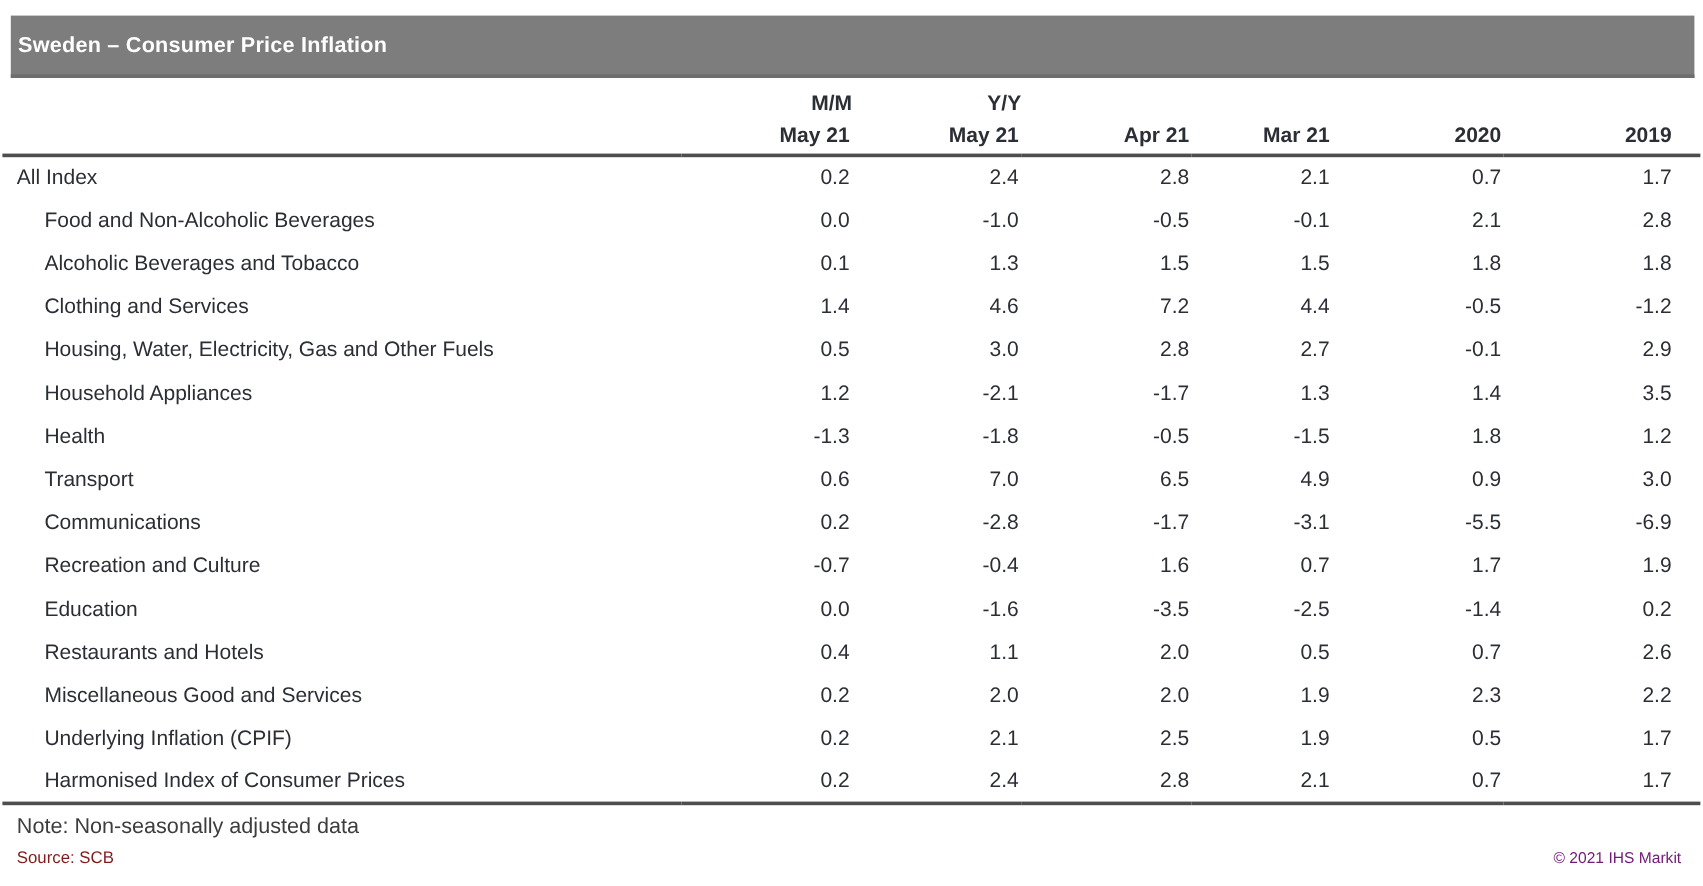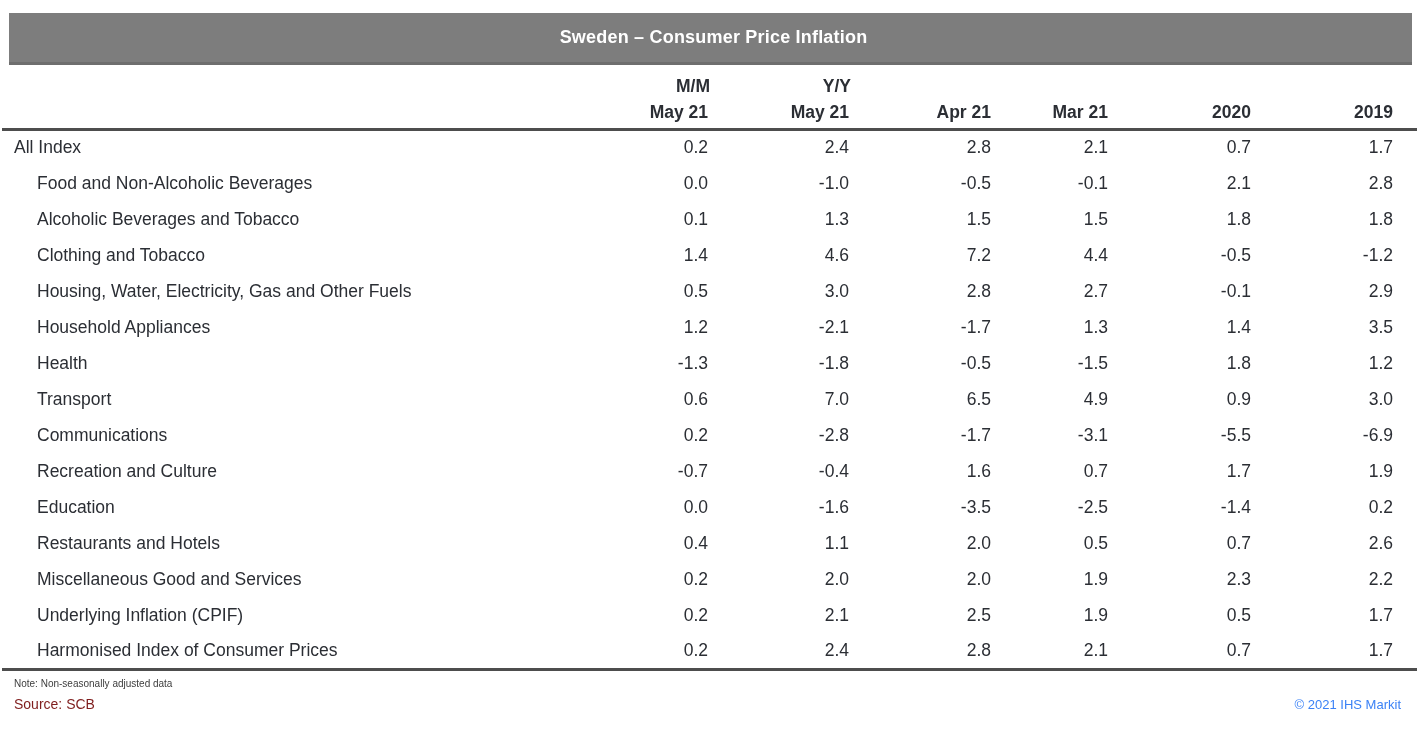--- a/index.html
+++ b/index.html
@@ -13,21 +13,20 @@
   }
   .page { position: relative; width: 1419px; height: 738px; }
 
   .title-bar {
     margin: 13px 7px 0 9px;
     height: 52px;
     background: #7d7d7d;
     border-bottom: 3px solid #6e6e6e;
     display: flex;
     align-items: center;
-    justify-content: center;
   }
   .title-text {
     color: #ffffff;
     font-weight: 700;
     font-size: 18px;
     padding-left: 6px;
     letter-spacing: 0.2px;
   }
 
   table.cpi-table {
@@ -67,32 +66,32 @@
   td.label, th.label {
     text-align: left;
     padding-left: 12px;
     padding-right: 0;
   }
   td.label.indent { padding-left: 35px; }
   tbody tr:last-child td { border-bottom: 3px solid #4d4d4d; }
 
   .footer { margin: 7px 12px 0 14px; }
   .note-text {
-    font-size: 10px;
+    font-size: 18px;
     color: #3d3d3d;
     margin-top: 2px;
   }
   .source-line {
     display: flex;
     justify-content: space-between;
     align-items: baseline;
     margin-top: 7px;
   }
   .source-text { font-size: 14px; color: #7f1d1d; }
-  .copyright-text { font-size: 13px; color: #3b82f6; padding-right: 6px; }
+  .copyright-text { font-size: 13px; color: #701a75; padding-right: 6px; }
 </style>
 </head>
 <body>
 
 <div class="page">
 
   <div class="title-bar">
     <span class="title-text">Sweden – Consumer Price Inflation</span>
   </div>
 
@@ -150,21 +149,21 @@
           <td class="label indent">Alcoholic Beverages and Tobacco</td>
           <td>0.1</td>
           <td>1.3</td>
           <td>1.5</td>
           <td>1.5</td>
           <td>1.8</td>
           <td>1.8</td>
           <td></td>
         </tr>
         <tr>
-          <td class="label indent">Clothing and Tobacco</td>
+          <td class="label indent">Clothing and Services</td>
           <td>1.4</td>
           <td>4.6</td>
           <td>7.2</td>
           <td>4.4</td>
           <td>-0.5</td>
           <td>-1.2</td>
           <td></td>
         </tr>
         <tr>
           <td class="label indent">Housing, Water, Electricity, Gas and Other Fuels</td>

